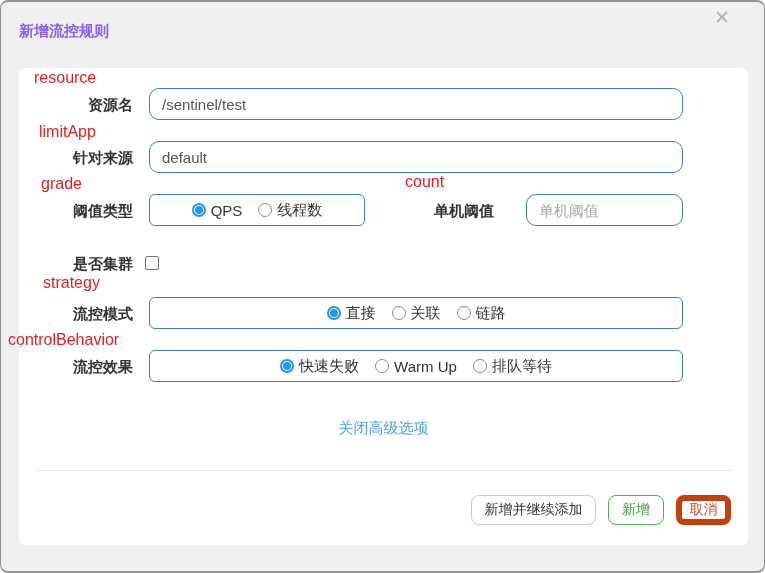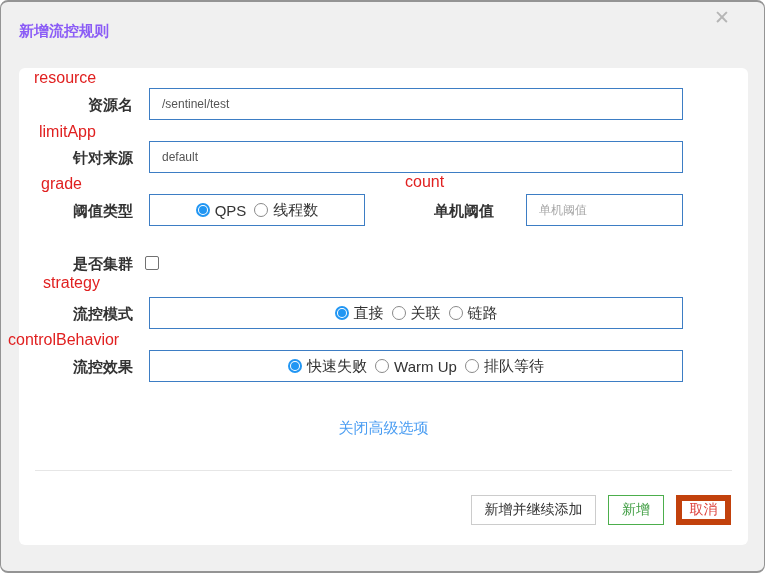--- a/index.html
+++ b/index.html
@@ -34,32 +34,32 @@
     color: #e02020; font-size: 16px; line-height: 1;
     white-space: nowrap;
   }
   .flabel {
     position: absolute; left: 0; width: 132px; z-index: 2;
     text-align: right; font-size: 15px; font-weight: bold; color: #333;
     white-space: nowrap;
   }
   .tinput {
     position: absolute; z-index: 2;
-    height: 32px; border: 1px solid #3d7dc4; border-radius: 0;
-    background: #fff; color: #555; font-size: 12px;
+    height: 32px; border: 1px solid #3d7dc4; border-radius: 10px;
+    background: #fff; color: #555; font-size: 15px;
     padding: 0 12px; outline: none;
     font-family: "Liberation Sans", "DejaVu Sans", sans-serif;
   }
   .tinput::placeholder { color: #a8a8a8; }
   .optbox {
     position: absolute; z-index: 2;
-    height: 32px; border: 1px solid #3d7dc4; border-radius: 0;
+    height: 32px; border: 1px solid #3d7dc4; border-radius: 6px;
     background: #fff;
     display: flex; align-items: center; justify-content: center;
-    gap: 8px;
+    gap: 16px;
   }
   .opt { display: inline-flex; align-items: center; gap: 5px; cursor: pointer; }
   .opt-label { font-size: 15px; color: #333; white-space: nowrap; }
   .radio {
     width: 14px; height: 14px; border-radius: 50%;
     border: 1px solid #8a8a8a; background: #fff; position: relative;
     flex: 0 0 auto;
   }
   .radio.sel { border: 2px solid #2196f3; }
   .radio.sel::after {
@@ -76,21 +76,21 @@
     position: absolute; left: 18px; top: 417px; width: 729px;
     text-align: center; z-index: 2;
   }
   .adv-link { font-size: 15px; color: #4a9df2; cursor: pointer; }
   .divider {
     position: absolute; left: 34px; top: 468px; width: 697px; height: 1px;
     background: #e6e6e6; z-index: 2;
   }
   .btn {
     position: absolute; z-index: 2; top: 493px; height: 30px;
-    border-radius: 0; background: #fff; font-size: 14px;
+    border-radius: 8px; background: #fff; font-size: 14px;
     display: flex; align-items: center; justify-content: center;
     cursor: pointer; white-space: nowrap;
     font-family: "Liberation Sans", "DejaVu Sans", sans-serif;
   }
   .btn-default { left: 470px; width: 125px; border: 1px solid #cccccc; color: #333; }
   .btn-green   { left: 607px; width: 56px;  border: 1px solid #4cae4c; color: #3f9d42; }
   .btn-red     { left: 675px; width: 55px;  border: 6px solid #c2410c; color: #dd423c; }
 </style>
 </head>
 <body>

